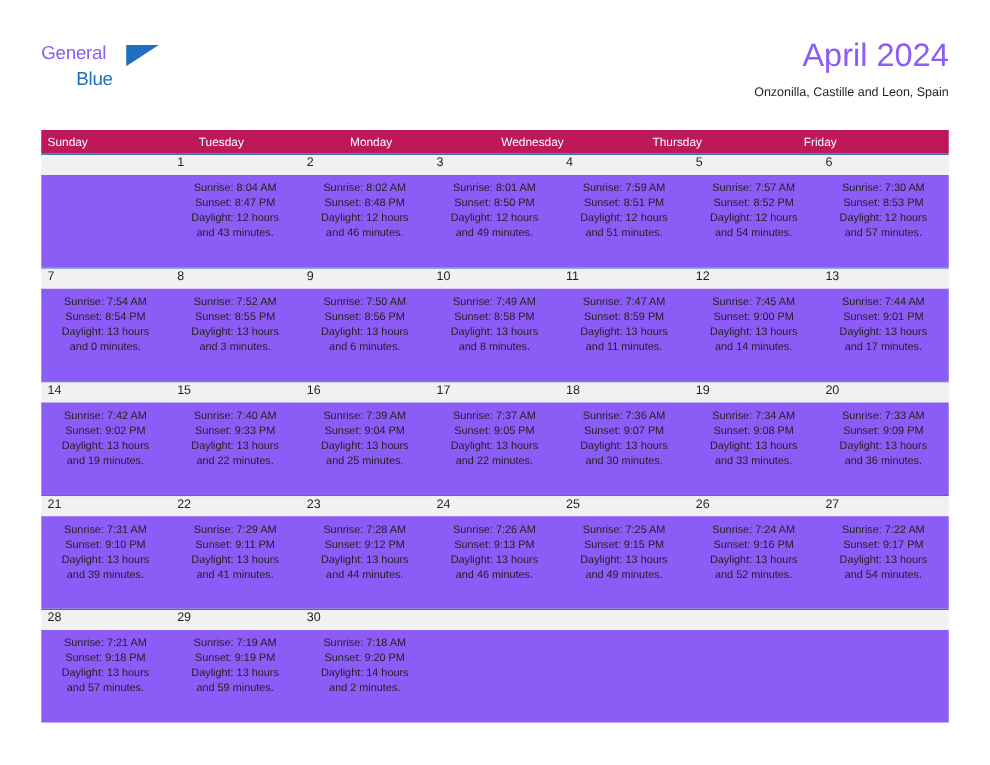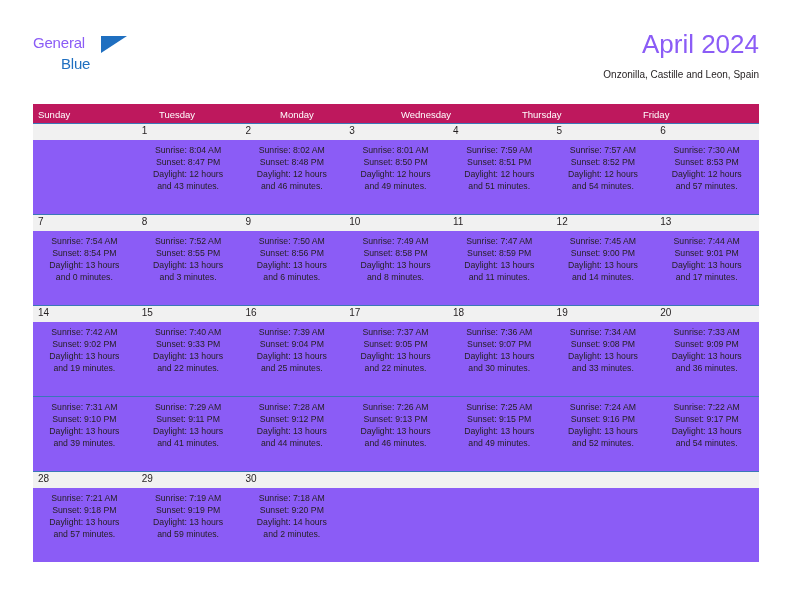--- a/index.html
+++ b/index.html
@@ -349,20 +349,29 @@
         <div class="day-cell">
           <div class="day-line">Sunrise: 7:33 AM</div>
           <div class="day-line">Sunset: 9:09 PM</div>
           <div class="day-line">Daylight: 13 hours</div>
           <div class="day-line">and 36 minutes.</div>
         </div>
       </div>
     </div>
 
     <div class="week-row">
+      <div class="numbers-band">
+        <div class="num-cell">21</div>
+        <div class="num-cell">22</div>
+        <div class="num-cell">23</div>
+        <div class="num-cell">24</div>
+        <div class="num-cell">25</div>
+        <div class="num-cell">26</div>
+        <div class="num-cell">27</div>
+      </div>
       <div class="details-band">
         <div class="day-cell">
           <div class="day-line">Sunrise: 7:31 AM</div>
           <div class="day-line">Sunset: 9:10 PM</div>
           <div class="day-line">Daylight: 13 hours</div>
           <div class="day-line">and 39 minutes.</div>
         </div>
         <div class="day-cell">
           <div class="day-line">Sunrise: 7:29 AM</div>
           <div class="day-line">Sunset: 9:11 PM</div>

